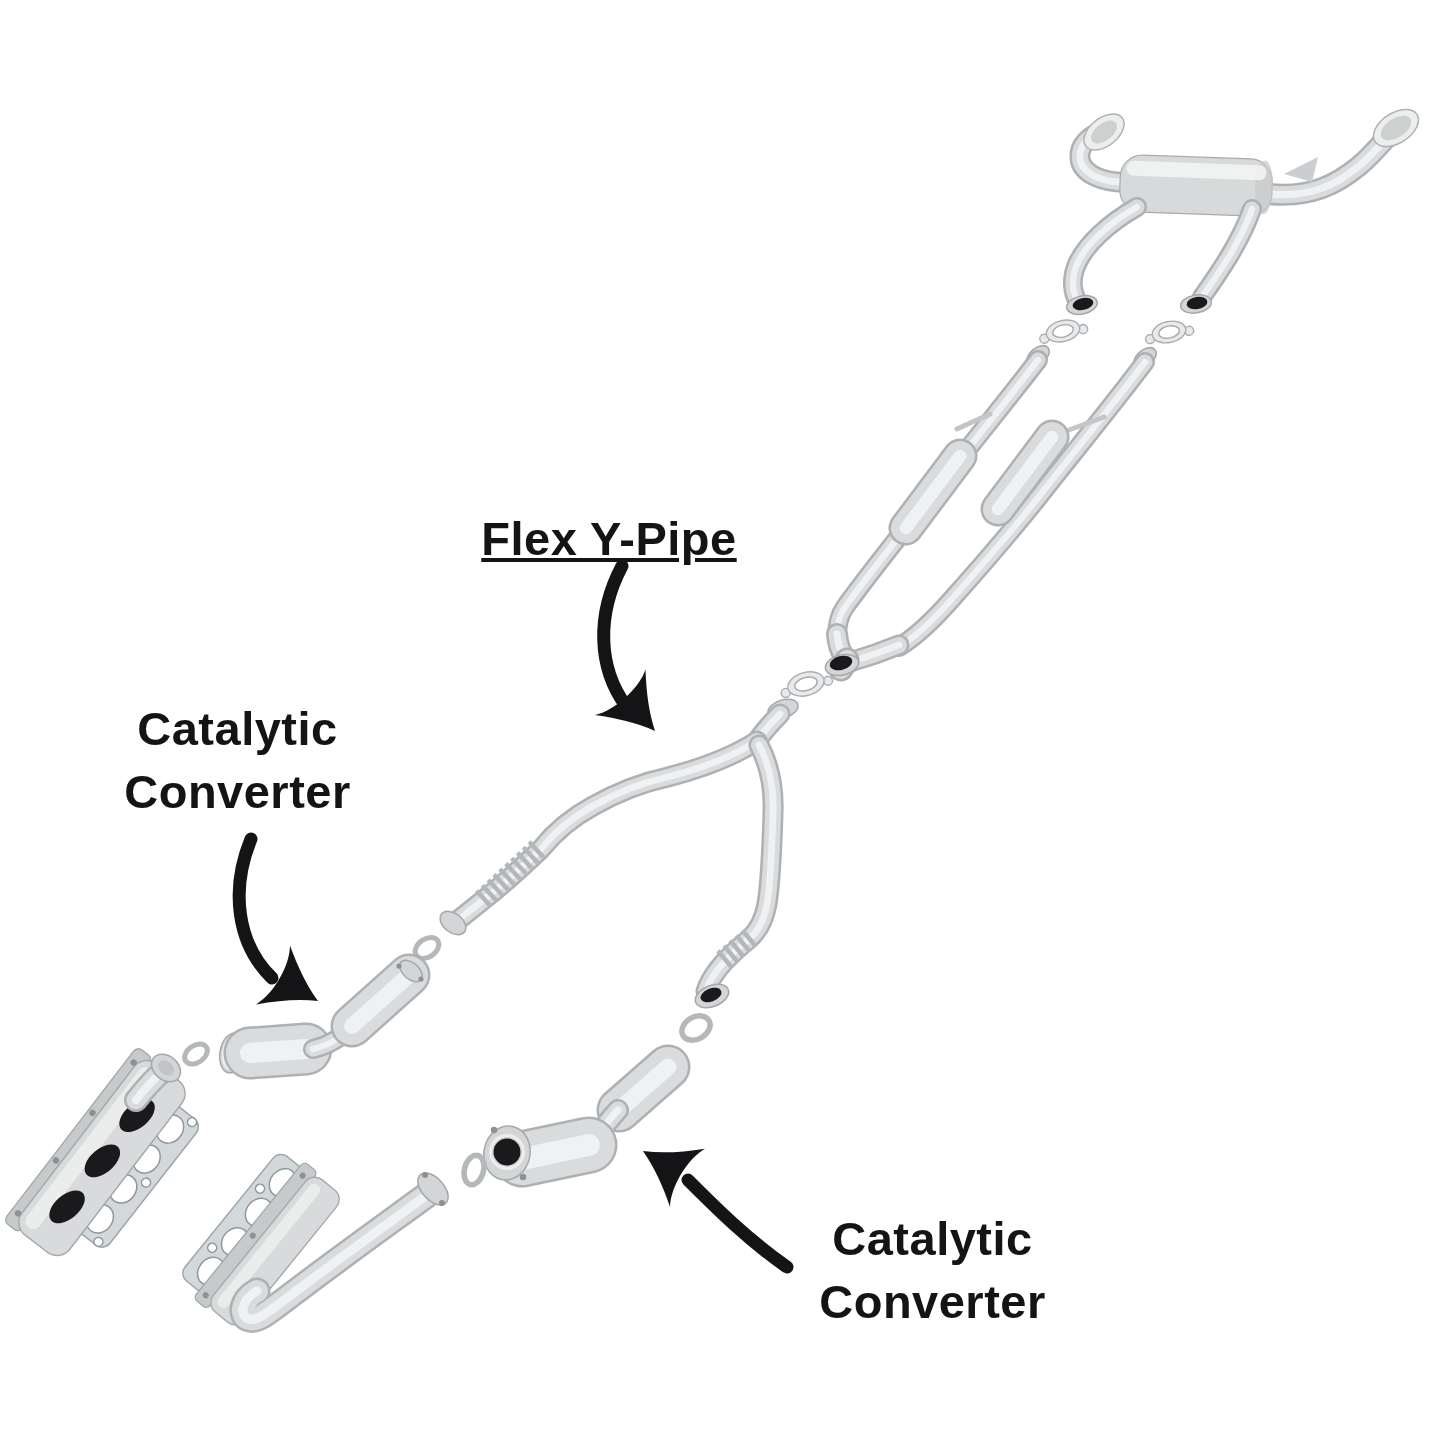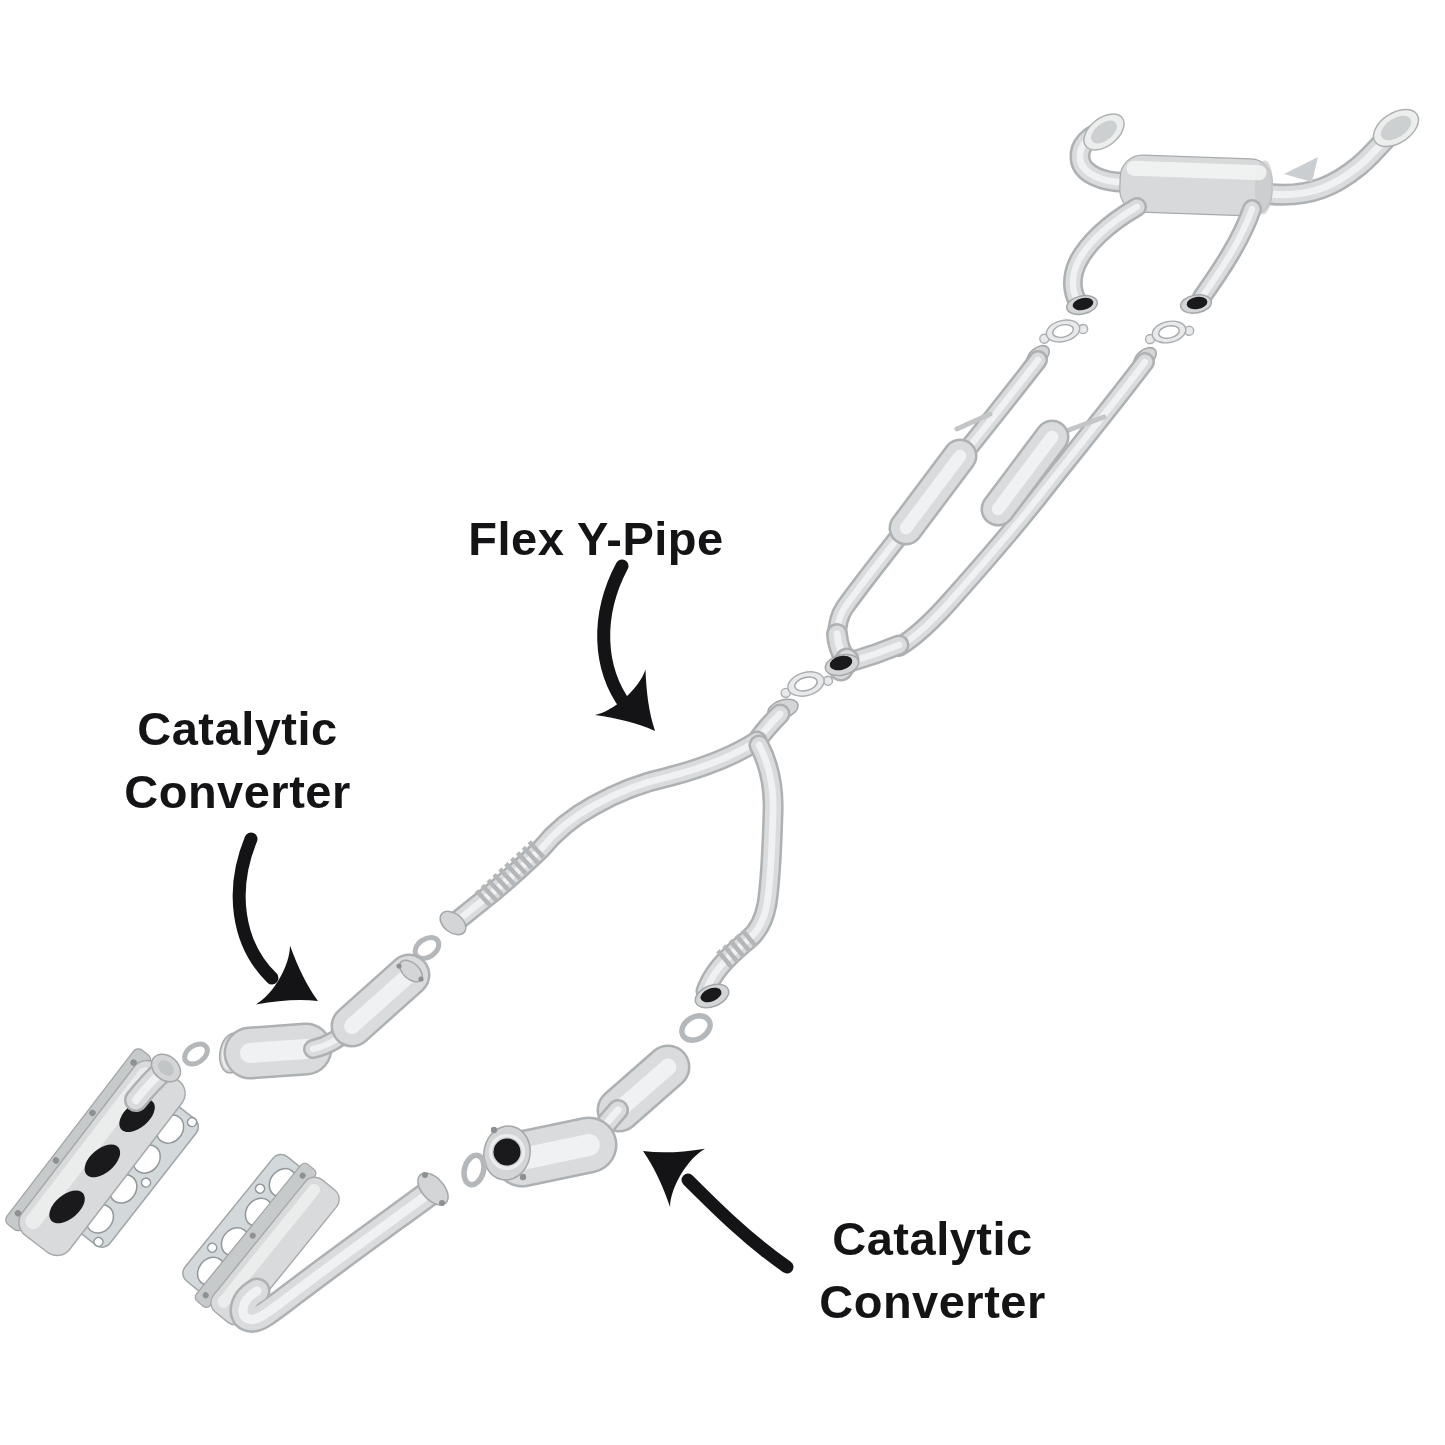--- a/index.html
+++ b/index.html
@@ -255,21 +255,21 @@
   <g>
     <path class="shaft" d="M 251,839 C 230,890 237,944 272,978"></path>
     <path class="ink" transform="translate(318 1001) rotate(30)" d="M 0,0 C -18,-8 -34,-19 -52,-34 C -42,-17 -42,17 -52,34 C -34,19 -18,8 0,0 Z"></path>
   </g>
   <g>
     <path class="shaft" d="M 787,1267 C 748,1240 715,1207 688,1180"></path>
     <path class="ink" transform="translate(643 1151) rotate(211)" d="M 0,0 C -18,-8 -34,-19 -52,-34 C -42,-17 -42,17 -52,34 C -34,19 -18,8 0,0 Z"></path>
   </g>
 </svg>
 
-  <div class="label" style="left:436px;top:508px;width:320px;">
+  <div class="label" style="left:449px;top:508px;width:320px;text-decoration:underline;">
     <span>Flex Y-Pipe</span>
   </div>
   <div class="label" style="left:80px;top:698px;width:315px;">
     <div>Catalytic</div>
     <div>Converter</div>
   </div>
   <div class="label" style="left:775px;top:1208px;width:315px;">
     <div>Catalytic</div>
     <div>Converter</div>
   </div>

